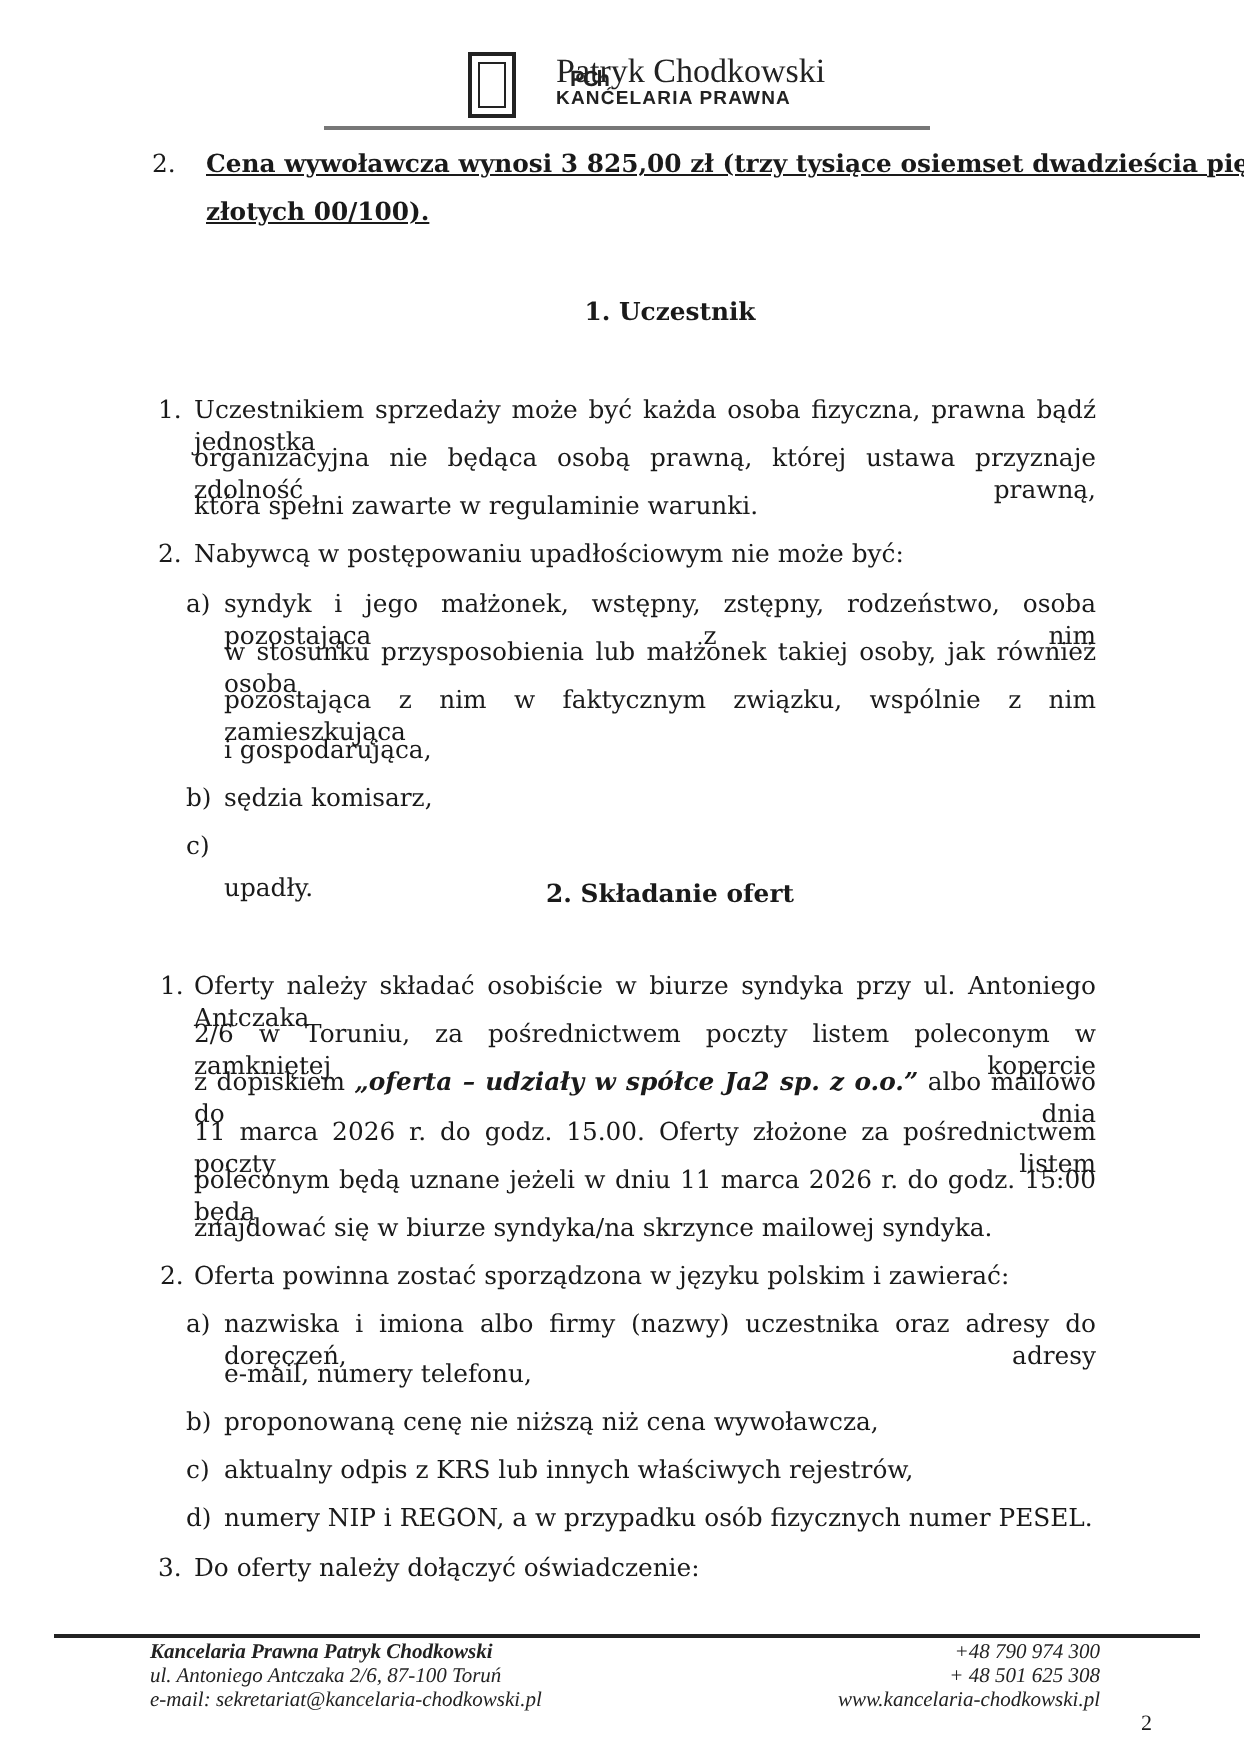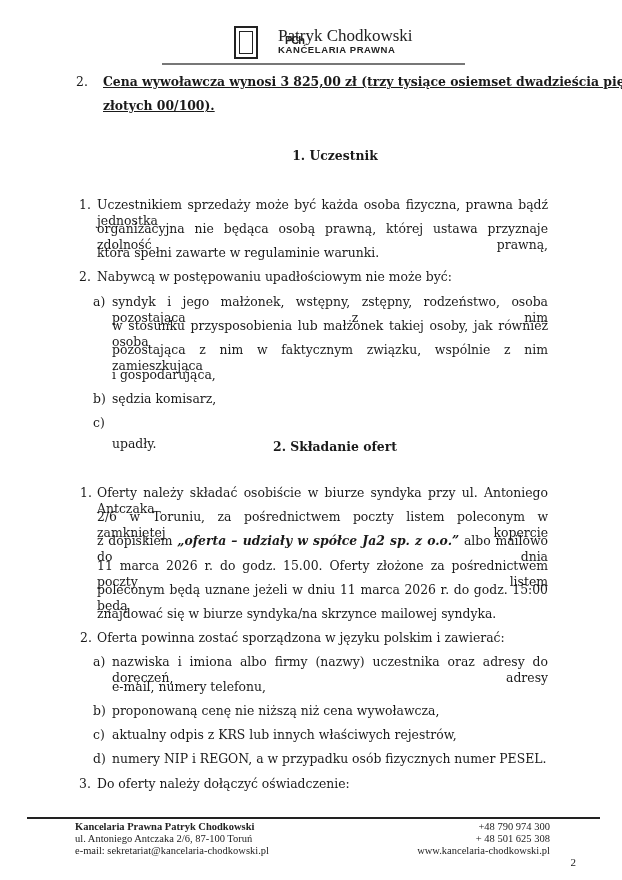--- a/index.html
+++ b/index.html
@@ -20,21 +20,21 @@
 
   .txt { font-size: 12.4px; line-height: 16px; }
   .bold { font-weight: bold; }
   .u { text-decoration: underline; }
   .heading { font-size: 12.4px; font-weight: bold; text-align: center; width: 622px; left: 0; margin-left: 24px; }
   .justify { text-align: justify; text-align-last: justify; white-space: normal; }
   .it { font-style: italic; font-weight: bold; }
 
   
   .footer-line { position: absolute; left: 27px; top: 817px; width: 573px; height: 2px; background: #222; }
-  .ft { font-family: "Liberation Serif", serif; font-size: 10.5px; line-height: 12px; color: #222; }
+  .ft { font-family: "Liberation Serif", serif; font-size: 10.5px; line-height: 12px; color: #222; font-style: italic; }
   .ft-r { text-align: right; right: 72px; }
   .page-num { right: 46px; top: 856px; font-family: "Liberation Serif", serif; font-size: 11px; }
 </style>
 </head>
 <body>
 
 <div>
   <div class="logo-box">
     <div class="logo-inner">
       <span class="logo-glyph">PCh</span>

